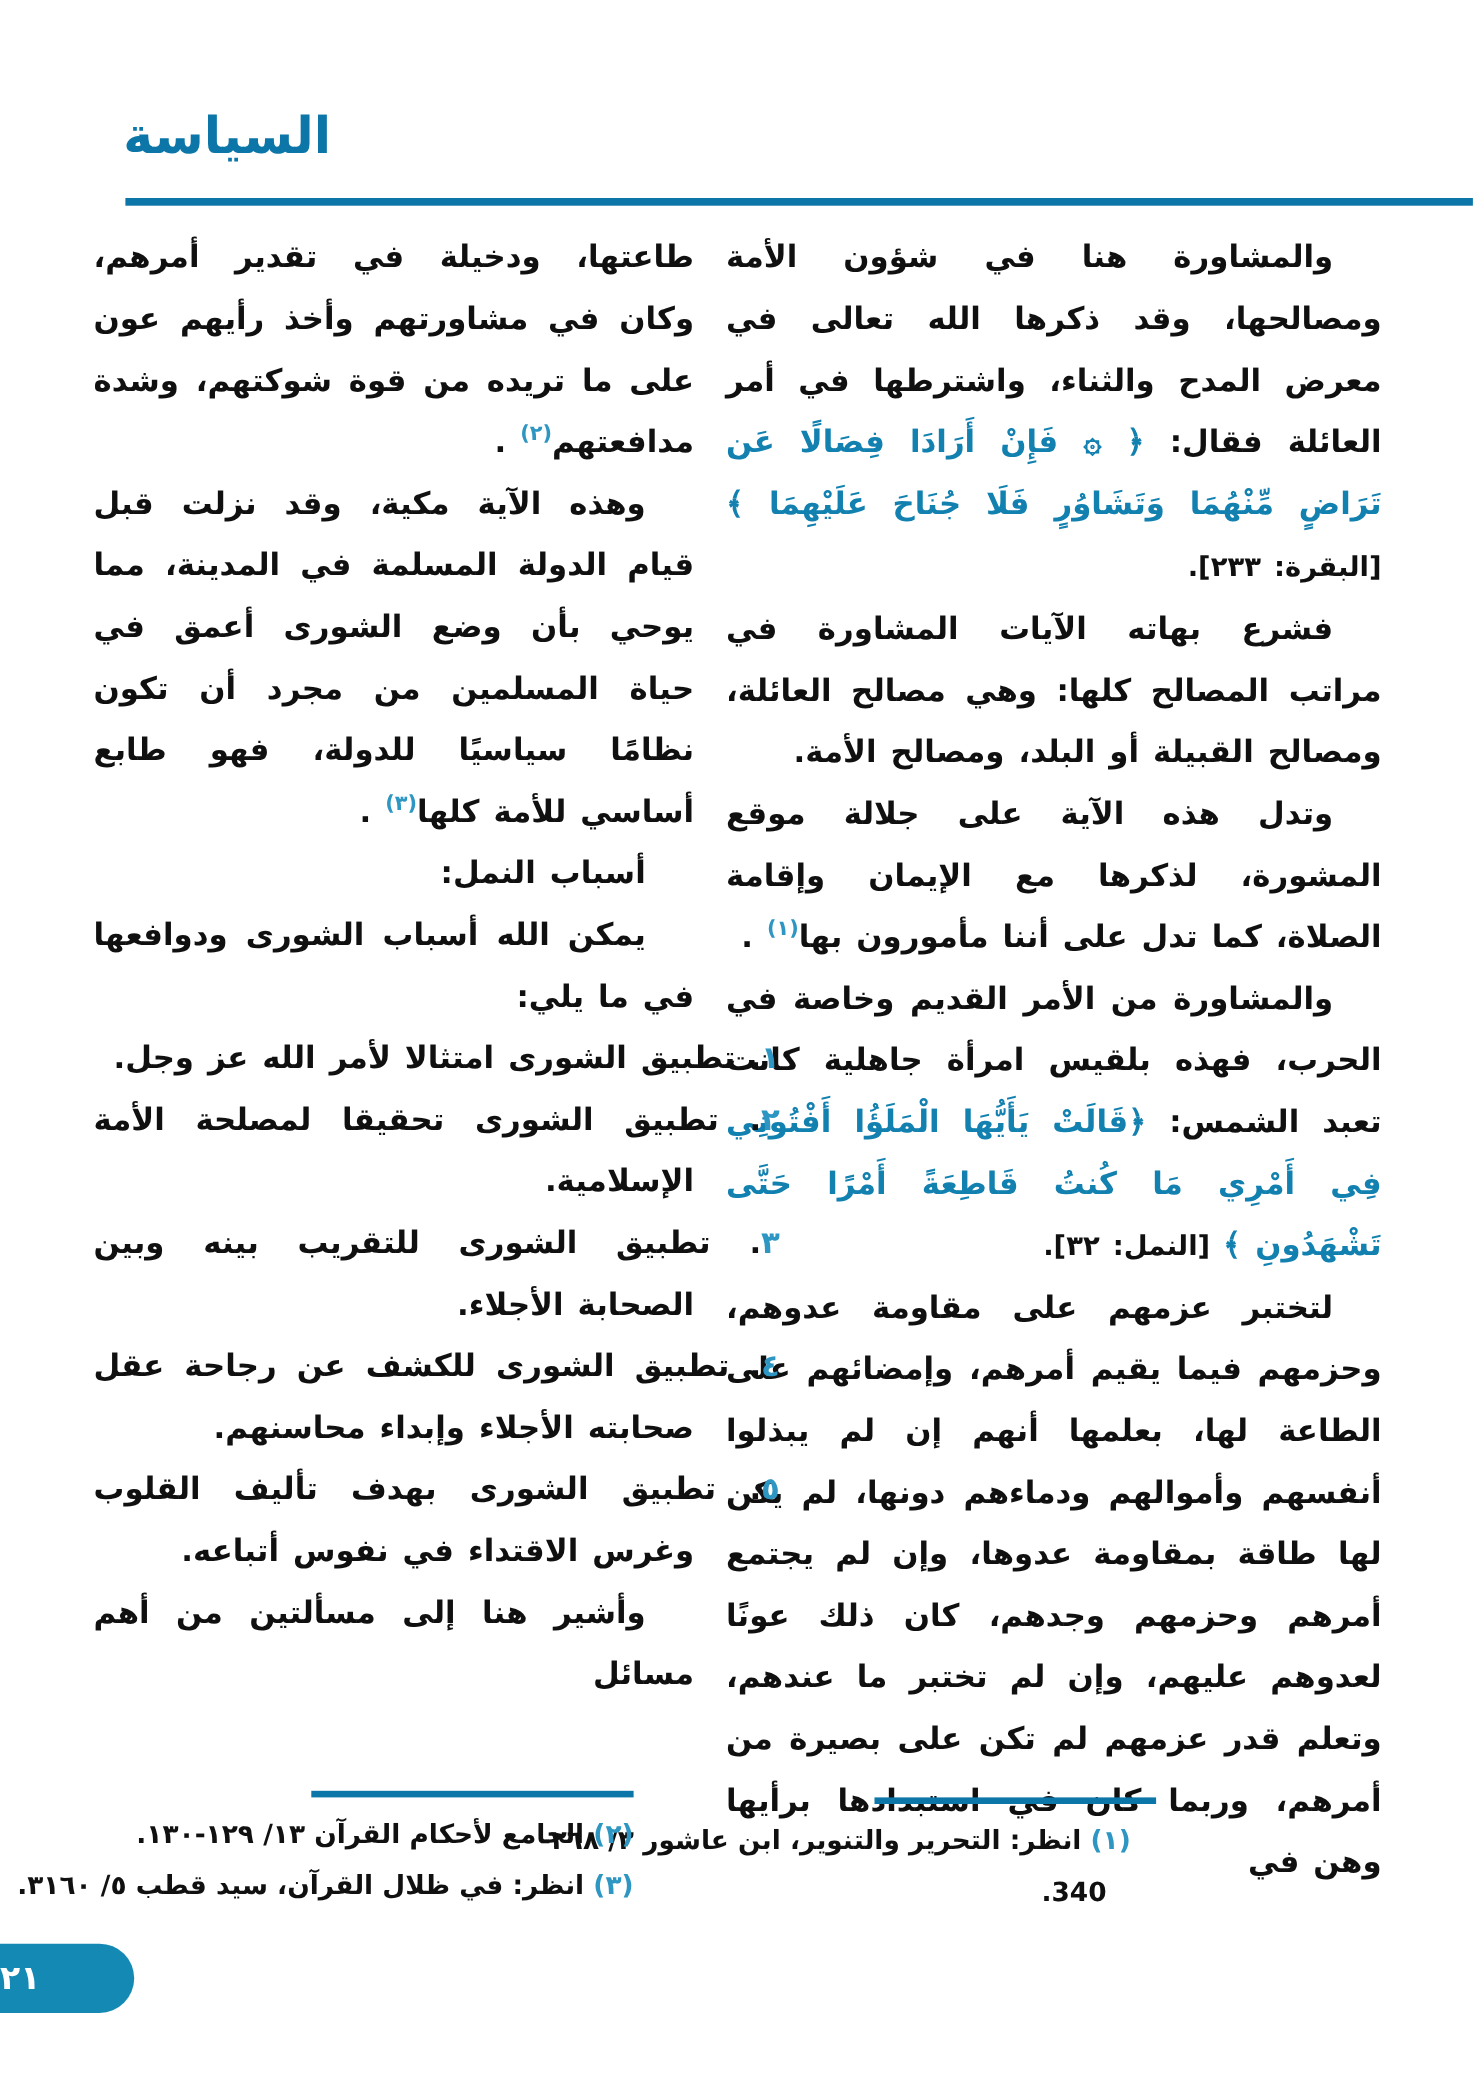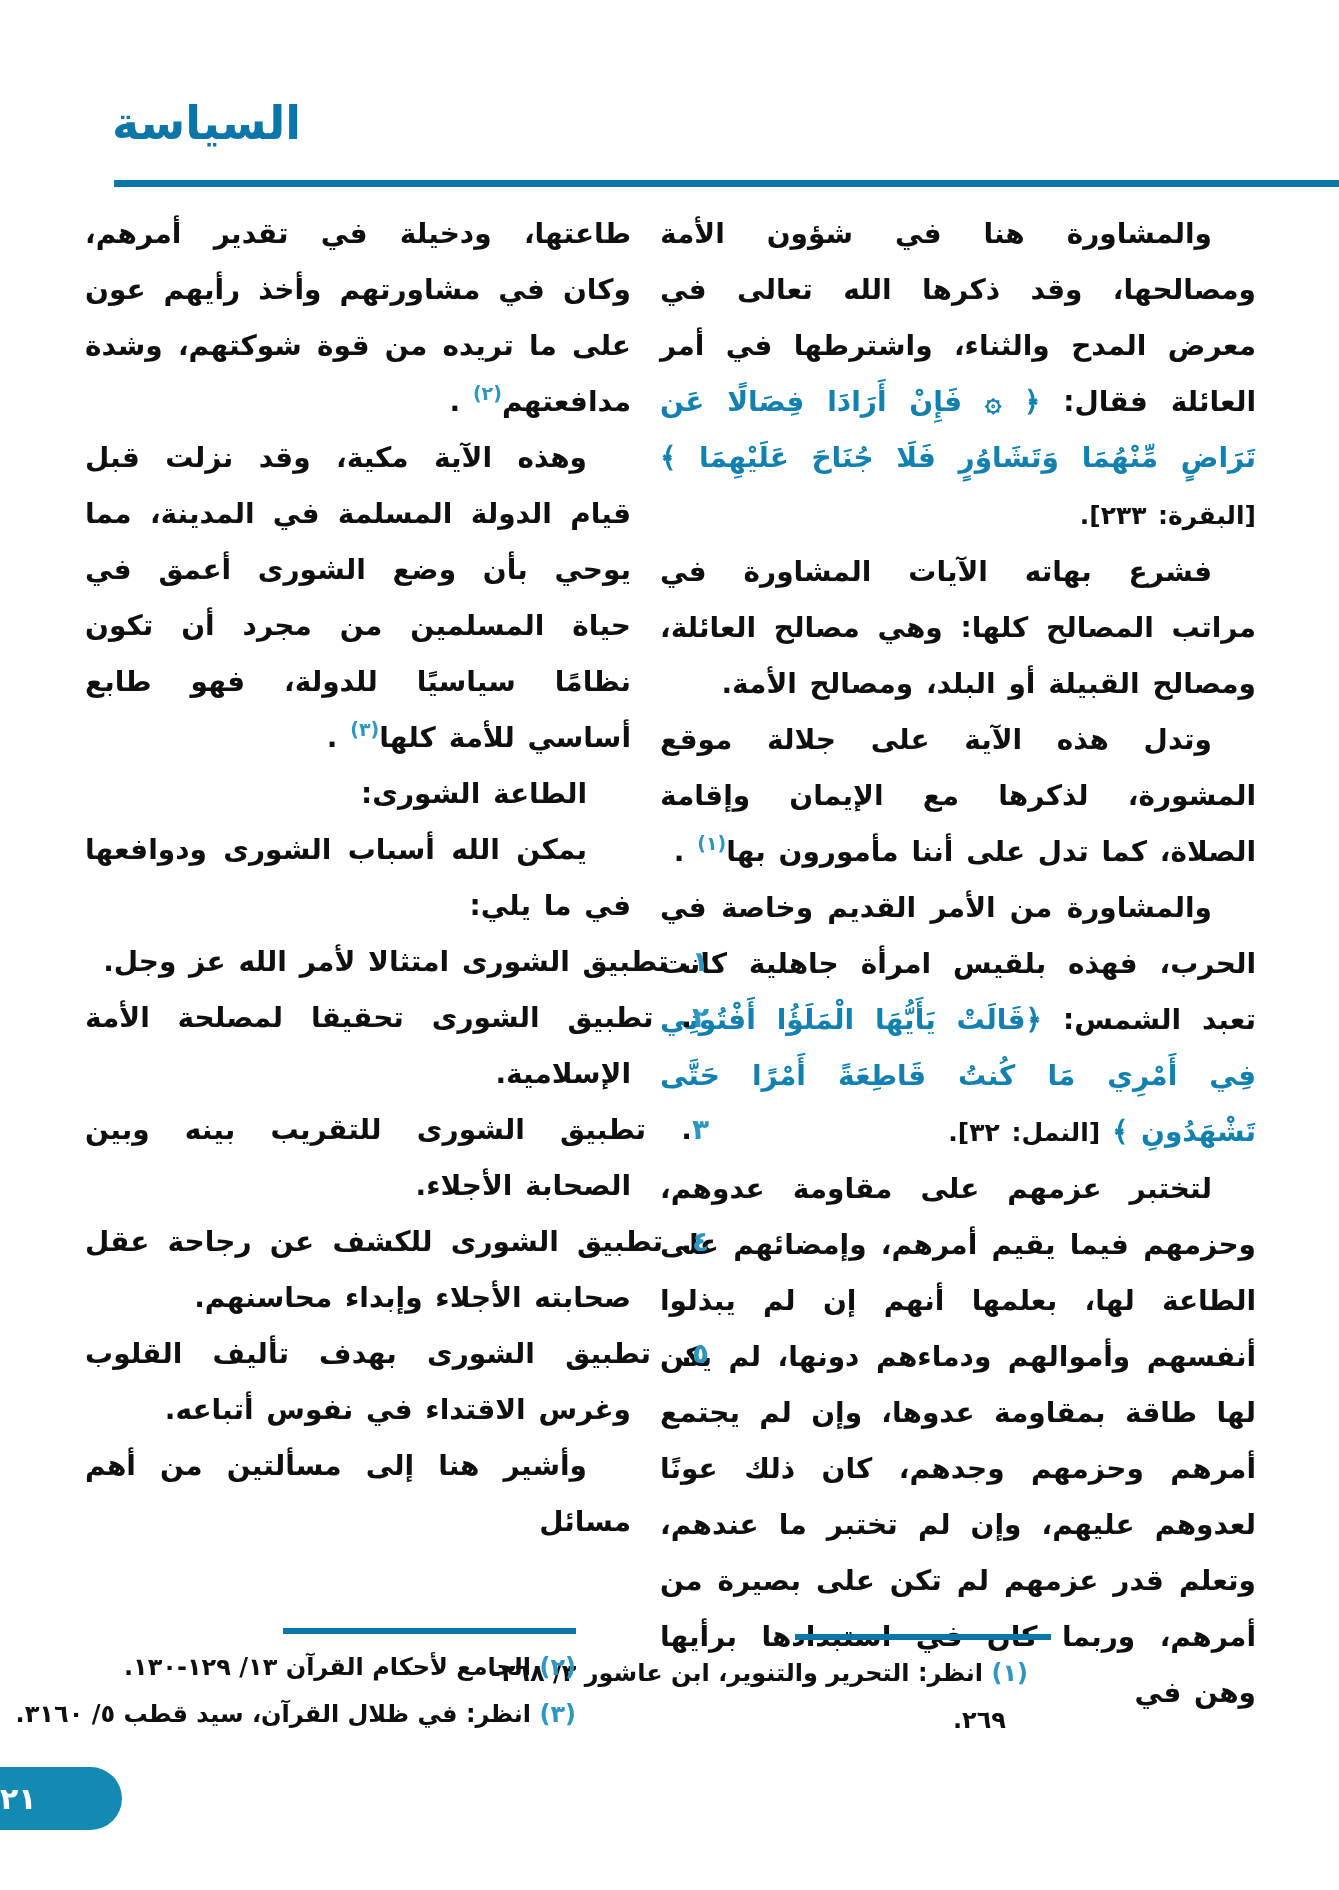--- a/index.html
+++ b/index.html
@@ -71,35 +71,35 @@
   <div class="col col-right">
       <p class="para indent"><span>والمشاورة هنا في شؤون الأمة ومصالحها، وقد ذكرها الله تعالى في معرض المدح والثناء، واشترطها في أمر العائلة فقال: </span><span class="quran">﴿ ۞ فَإِنْ أَرَادَا فِصَالًا عَن تَرَاضٍ مِّنْهُمَا وَتَشَاوُرٍ فَلَا جُنَاحَ عَلَيْهِمَا ﴾</span><span class="cite"> [البقرة: ٢٣٣].</span></p>
       <p class="para indent"><span>فشرع بهاته الآيات المشاورة في مراتب المصالح كلها: وهي مصالح العائلة، ومصالح القبيلة أو البلد، ومصالح الأمة.</span></p>
       <p class="para indent"><span>وتدل هذه الآية على جلالة موقع المشورة، لذكرها مع الإيمان وإقامة الصلاة، كما تدل على أننا مأمورون بها</span><sup class="ref">(١)</sup><span> .</span></p>
       <p class="para indent"><span>والمشاورة من الأمر القديم وخاصة في الحرب، فهذه بلقيس امرأة جاهلية كانت تعبد الشمس: </span><span class="quran">﴿قَالَتْ يَأَيُّهَا الْمَلَؤُا أَفْتُونِي فِي أَمْرِي مَا كُنتُ قَاطِعَةً أَمْرًا حَتَّى تَشْهَدُونِ ﴾</span><span class="cite"> [النمل: ٣٢].</span></p>
       <p class="para indent"><span>لتختبر عزمهم على مقاومة عدوهم، وحزمهم فيما يقيم أمرهم، وإمضائهم على الطاعة لها، بعلمها أنهم إن لم يبذلوا أنفسهم وأموالهم ودماءهم دونها، لم يكن لها طاقة بمقاومة عدوها، وإن لم يجتمع أمرهم وحزمهم وجدهم، كان ذلك عونًا لعدوهم عليهم، وإن لم تختبر ما عندهم، وتعلم قدر عزمهم لم تكن على بصيرة من أمرهم، وربما كان في استبدادها برأيها وهن في</span></p>
     </div>
   <div class="col col-left">
       <p class="para"><span>طاعتها، ودخيلة في تقدير أمرهم، وكان في مشاورتهم وأخذ رأيهم عون على ما تريده من قوة شوكتهم، وشدة مدافعتهم</span><sup class="ref">(٢)</sup><span> .</span></p>
       <p class="para indent"><span>وهذه الآية مكية، وقد نزلت قبل قيام الدولة المسلمة في المدينة، مما يوحي بأن وضع الشورى أعمق في حياة المسلمين من مجرد أن تكون نظامًا سياسيًا للدولة، فهو طابع أساسي للأمة كلها</span><sup class="ref">(٣)</sup><span> .</span></p>
-      <p class="para heading">الطاعة الشورى:</p>
+      <p class="para heading">أسباب النمل:</p>
       <p class="para indent"><span>يمكن الله أسباب الشورى ودوافعها في ما يلي:</span></p>
       <p class="para li"><span class="li-num">١</span><span class="li-dot">. </span><span>تطبيق الشورى امتثالا لأمر الله عز وجل.</span></p>
       <p class="para li"><span class="li-num">٢</span><span class="li-dot">. </span><span>تطبيق الشورى تحقيقا لمصلحة الأمة الإسلامية.</span></p>
       <p class="para li"><span class="li-num">٣</span><span class="li-dot">. </span><span>تطبيق الشورى للتقريب بينه وبين الصحابة الأجلاء.</span></p>
       <p class="para li"><span class="li-num">٤</span><span class="li-dot">. </span><span>تطبيق الشورى للكشف عن رجاحة عقل صحابته الأجلاء وإبداء محاسنهم.</span></p>
       <p class="para li"><span class="li-num">٥</span><span class="li-dot">. </span><span>تطبيق الشورى بهدف تأليف القلوب وغرس الاقتداء في نفوس أتباعه.</span></p>
       <p class="para indent"><span>وأشير هنا إلى مسألتين من أهم مسائل</span></p>
     </div>
 
   <div class="fn fn-right">
     <div class="fn-sep"></div>
     <div class="fn-body">
         <div class="fn-line"><span class="fn-num">(١) </span><span>انظر: التحرير والتنوير، ابن عاشور ٣/ ٢٦٨-</span></div>
-        <div class="fn-line fn-cont"><span>٢٦٩.</span></div>
+        <div class="fn-line fn-cont"><span>340.</span></div>
       </div>
   </div>
 
   <div class="fn fn-left">
     <div class="fn-sep"></div>
     <div class="fn-body">
         <div class="fn-line"><span class="fn-num">(٢) </span><span>الجامع لأحكام القرآن ١٣/ ١٢٩-١٣٠.</span></div>
         <div class="fn-line"><span class="fn-num">(٣) </span><span>انظر: في ظلال القرآن، سيد قطب ٥/ ٣١٦٠.</span></div>
       </div>
   </div>

